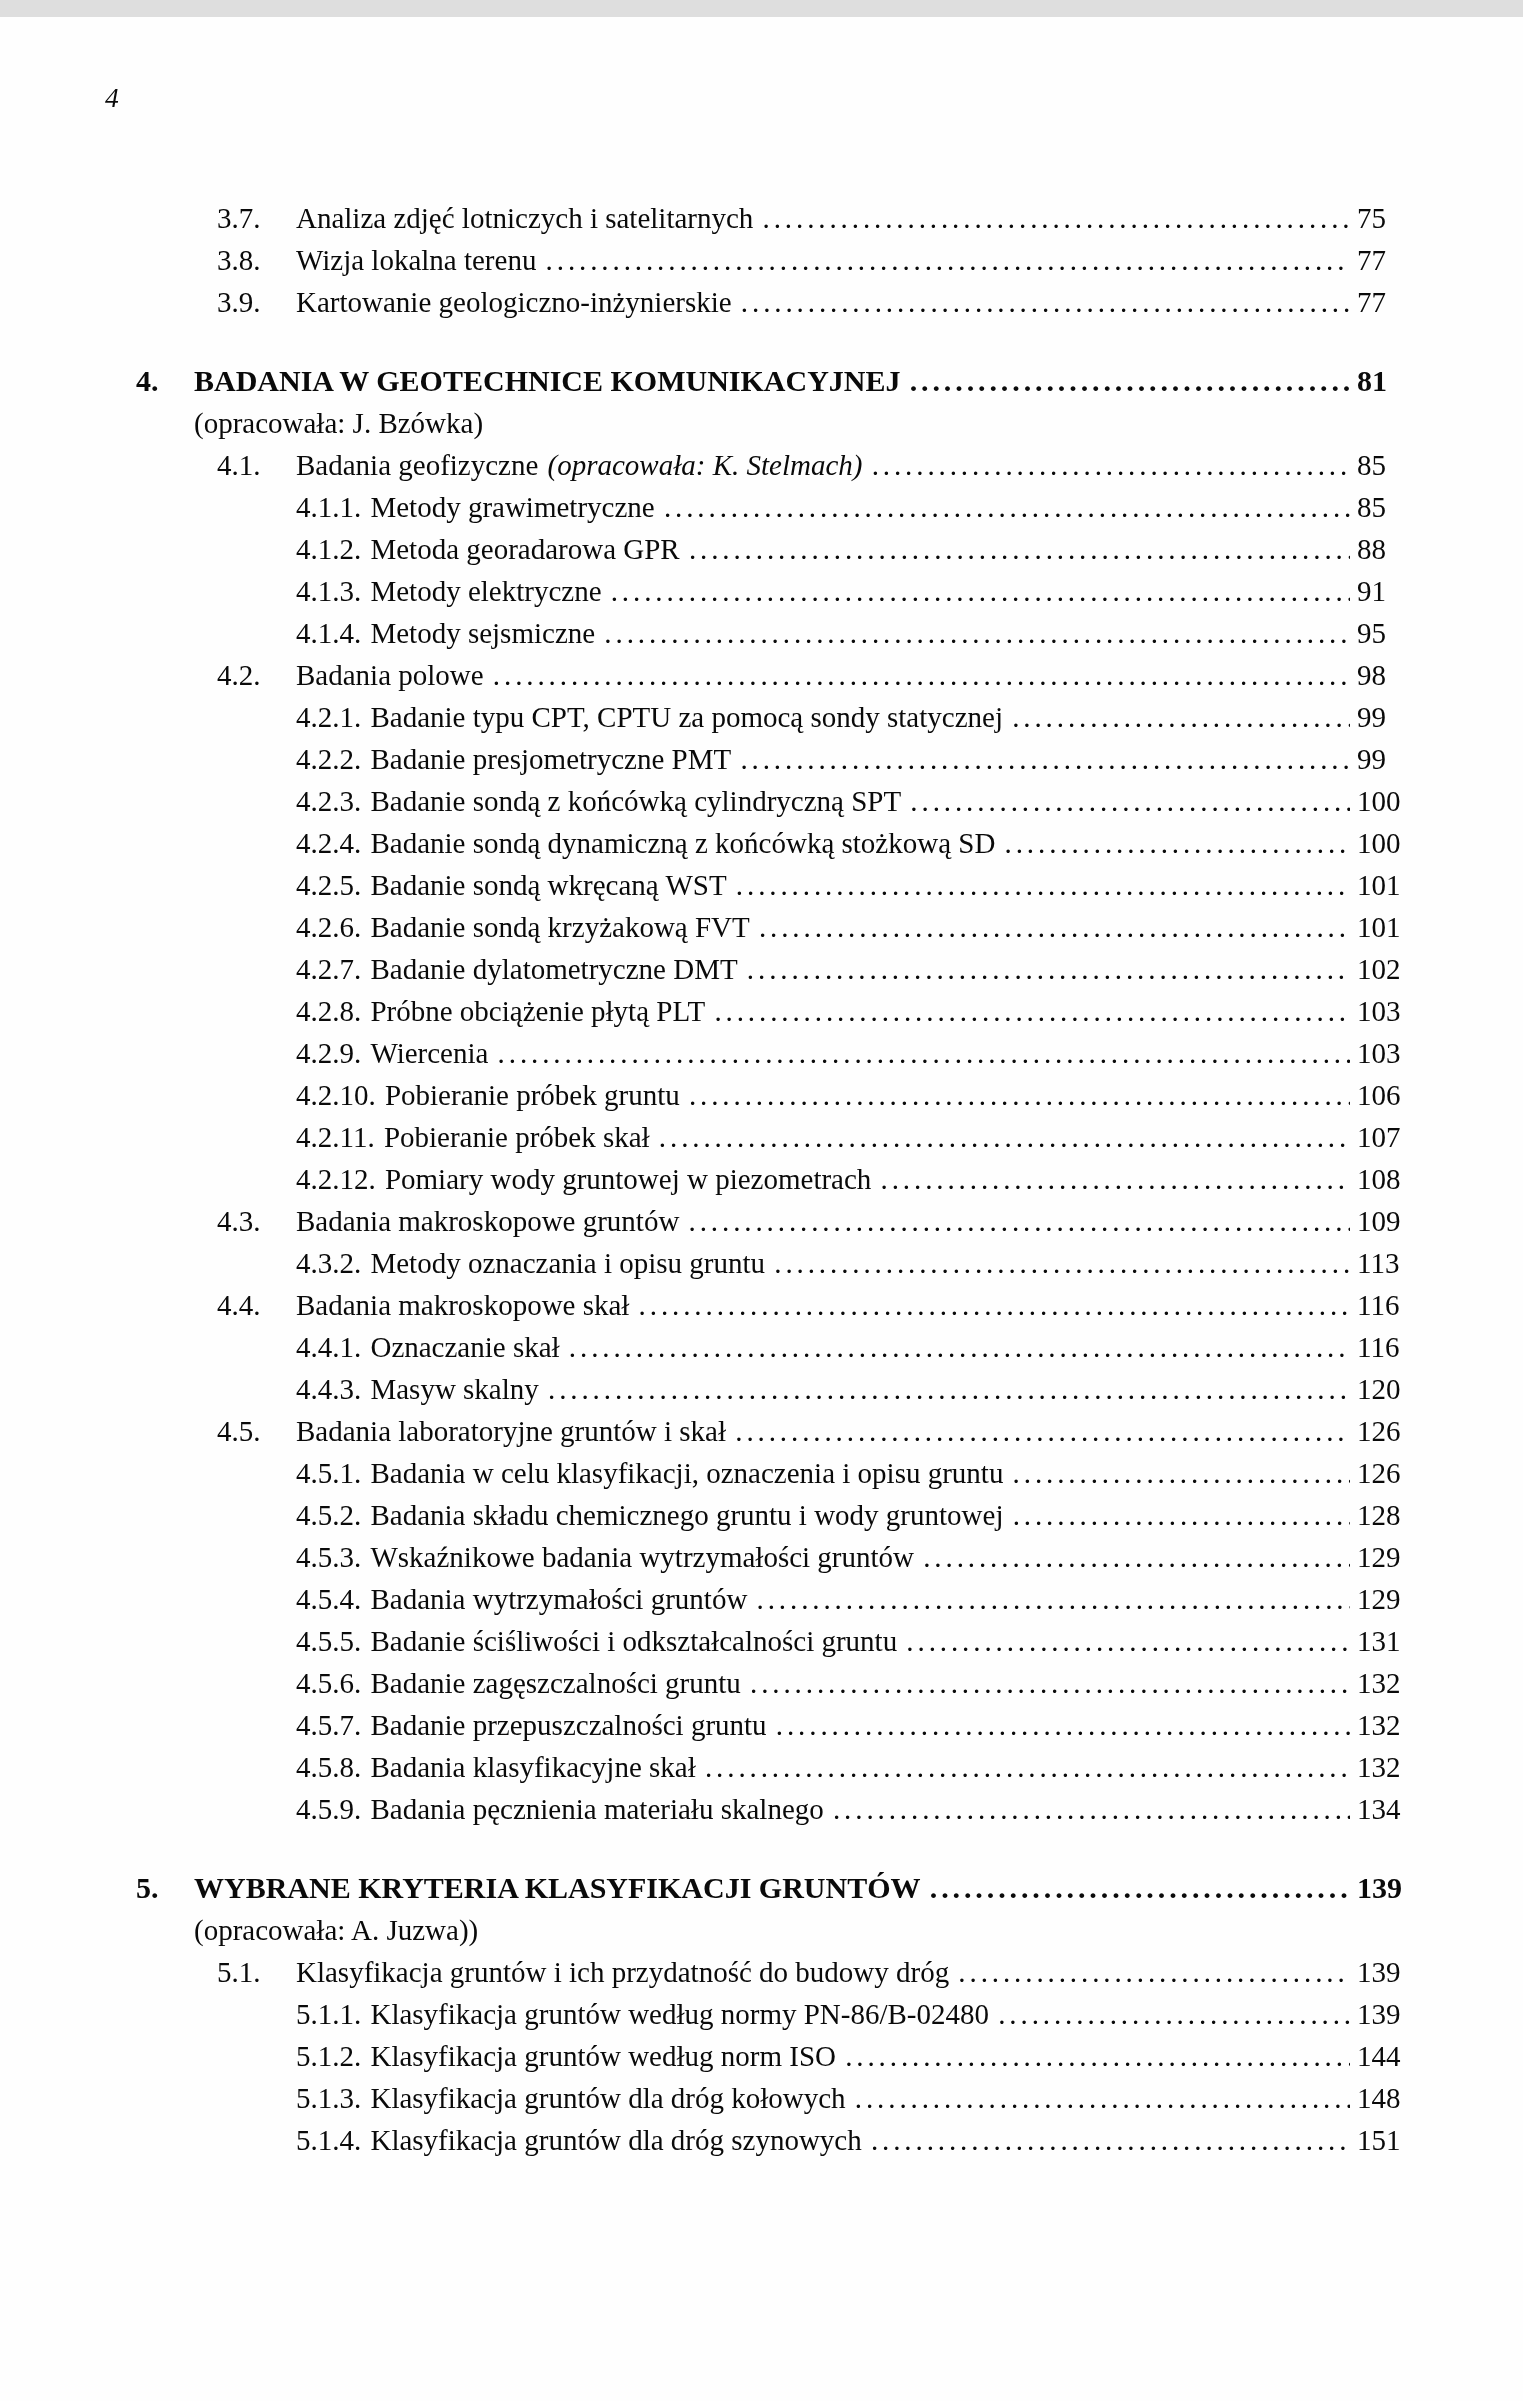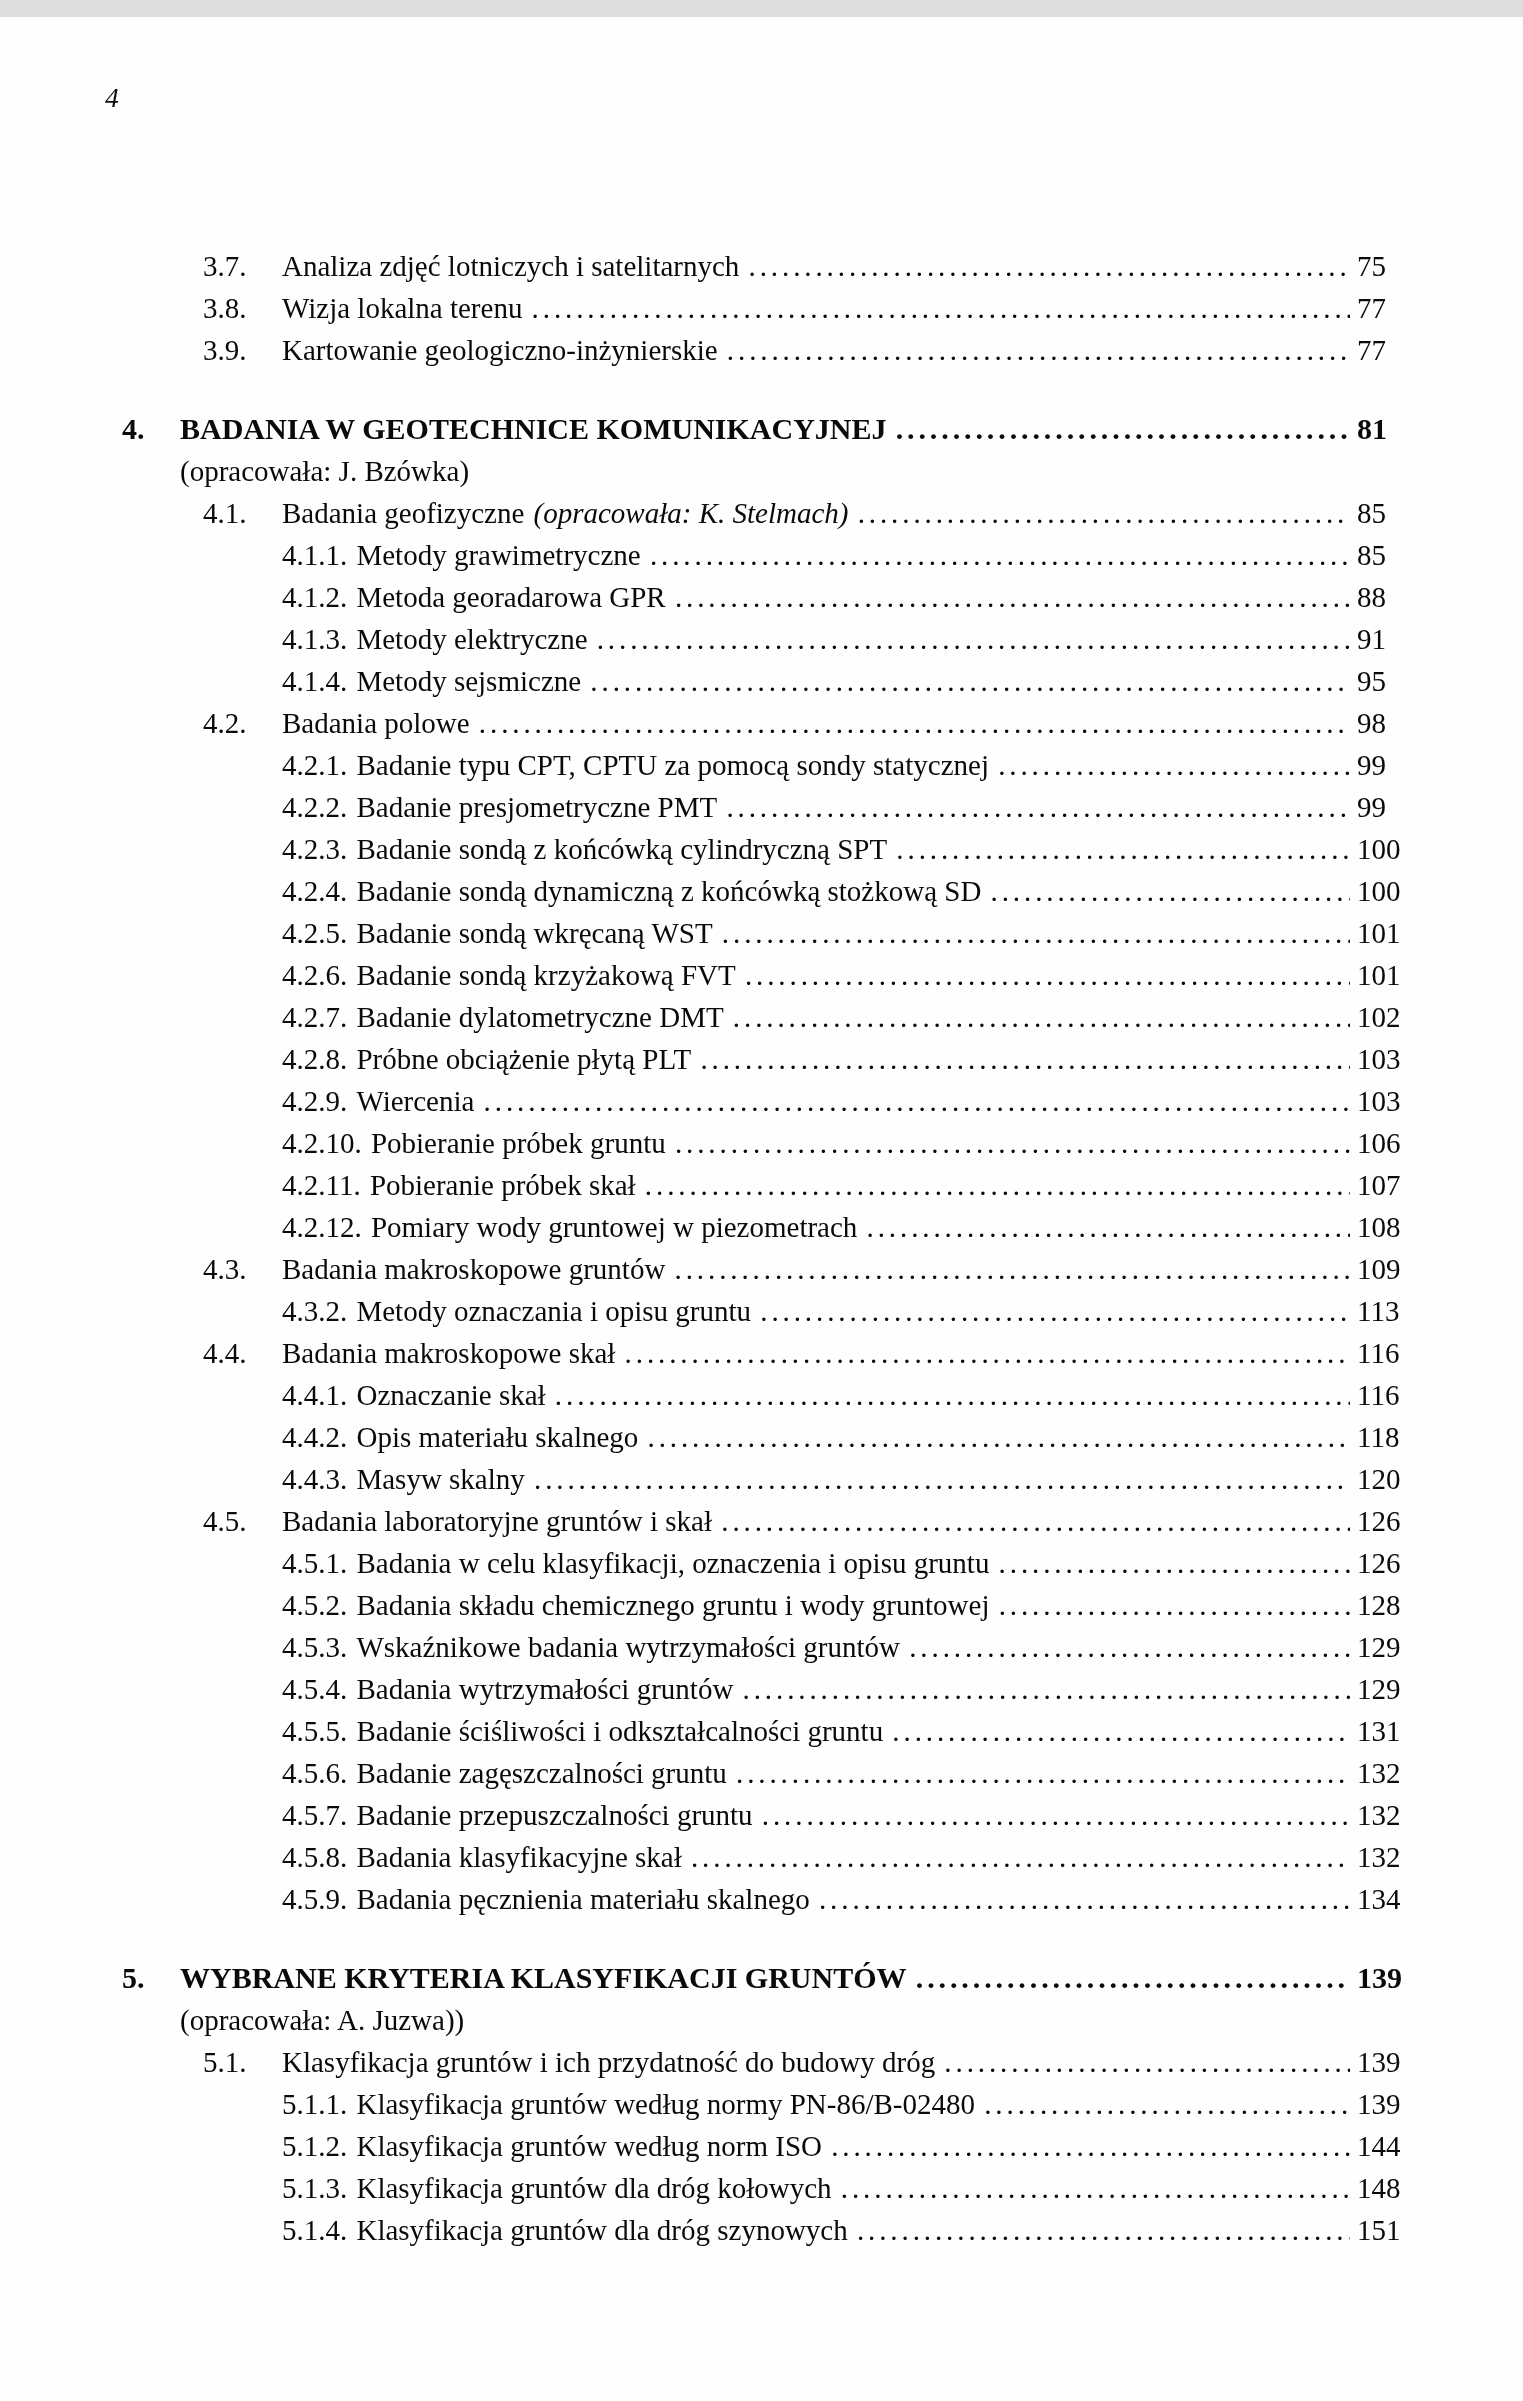--- a/index.html
+++ b/index.html
@@ -26,24 +26,23 @@
   .corner-page-number {
     position: absolute;
     left: 105px;
     top: 84px;
     font-style: italic;
     font-size: 27.5px;
     line-height: 1;
   }
   .toc {
     position: absolute;
-    left: 122px;
+    left: 136px;
     right: 100px;
     top: 197px;
-    margin-top: 48px;
   }
   .row {
     display: flex;
     align-items: baseline;
     line-height: 42px;
     font-size: 29px;
     white-space: nowrap;
   }
   .row .num:empty { display: none; }
   .lv-chapter {
@@ -279,27 +278,20 @@
     <span class="pg">116</span>
   </div>
       <div class="row lv-subsection">
     <span class="num">4.4.1.</span>
     <span class="label">Oznaczanie skał</span>
 
     <span class="dots"></span>
     <span class="pg">116</span>
   </div>
       <div class="row lv-subsection">
-    <span class="num">4.4.2.</span>
-    <span class="label">Opis materiału skalnego</span>
-
-    <span class="dots"></span>
-    <span class="pg">118</span>
-  </div>
-      <div class="row lv-subsection">
     <span class="num">4.4.3.</span>
     <span class="label">Masyw skalny</span>
 
     <span class="dots"></span>
     <span class="pg">120</span>
   </div>
       <div class="row lv-section">
     <span class="num">4.5.</span>
     <span class="label">Badania laboratoryjne gruntów i skał</span>
 

